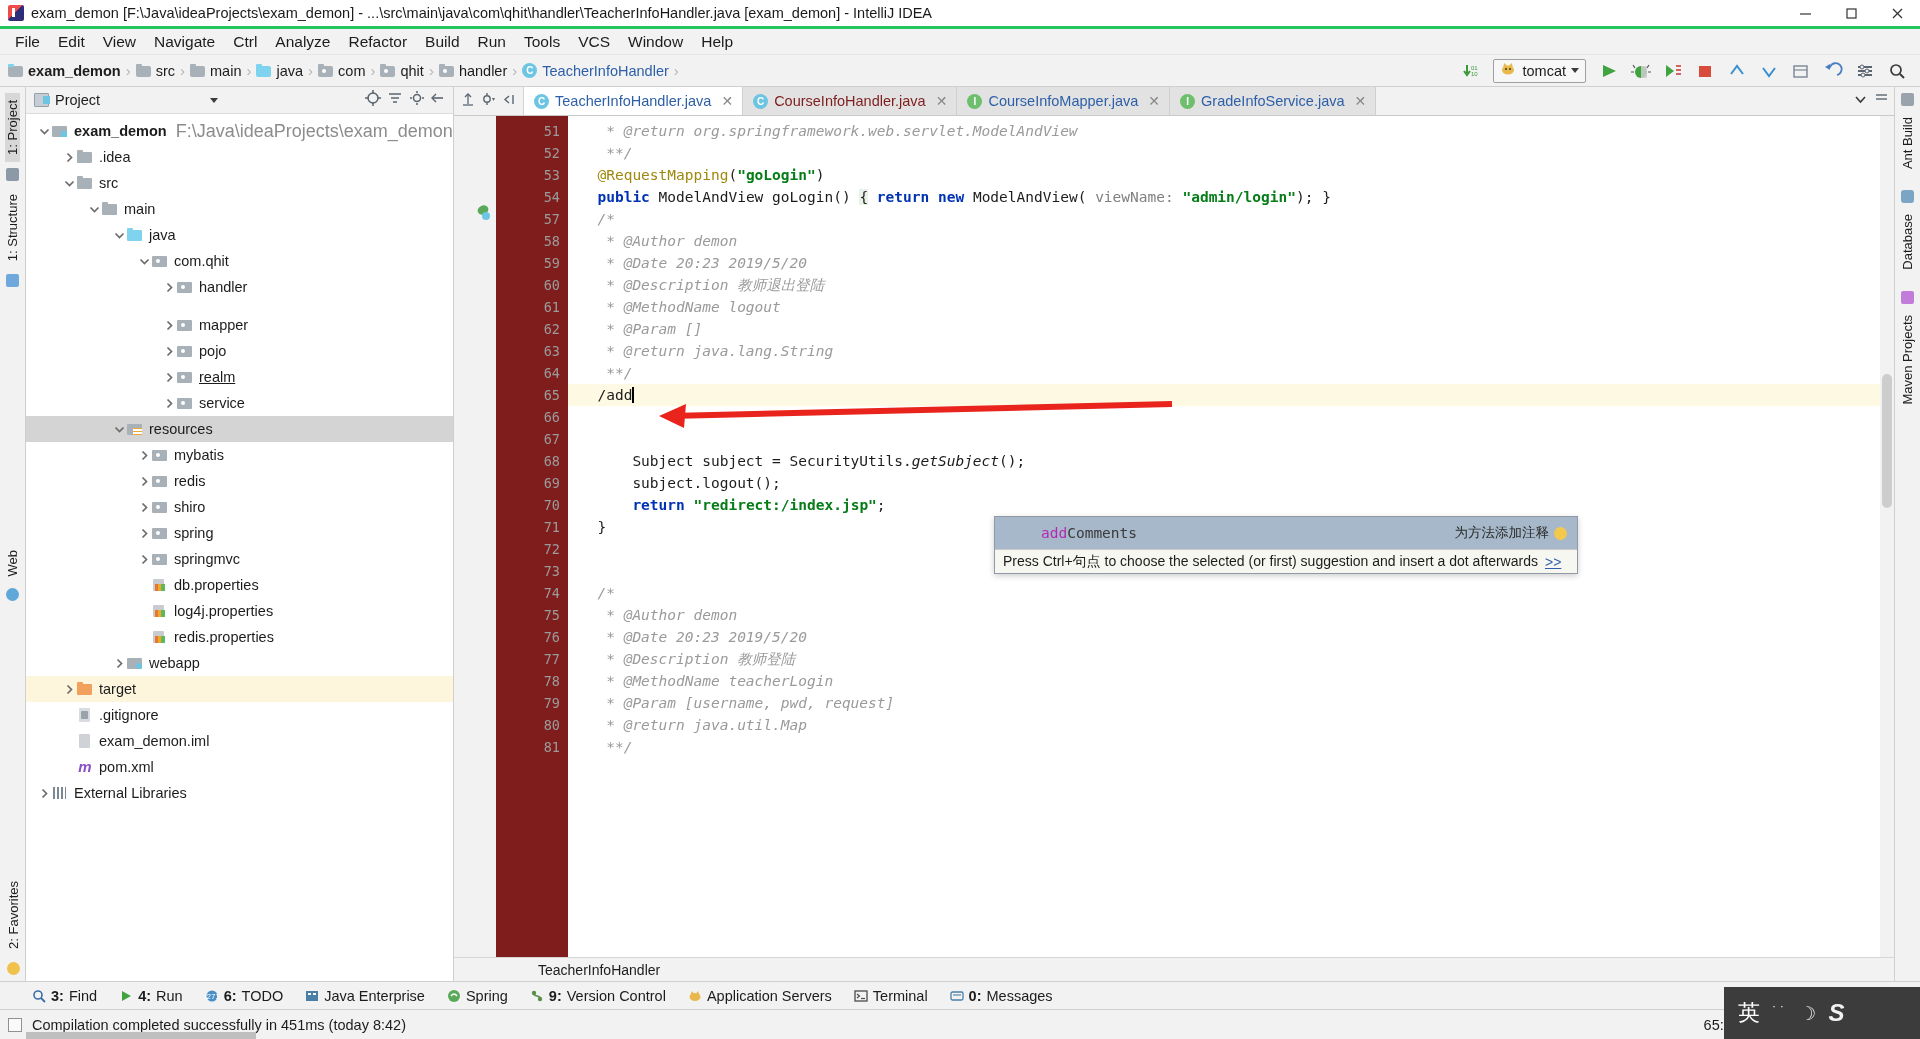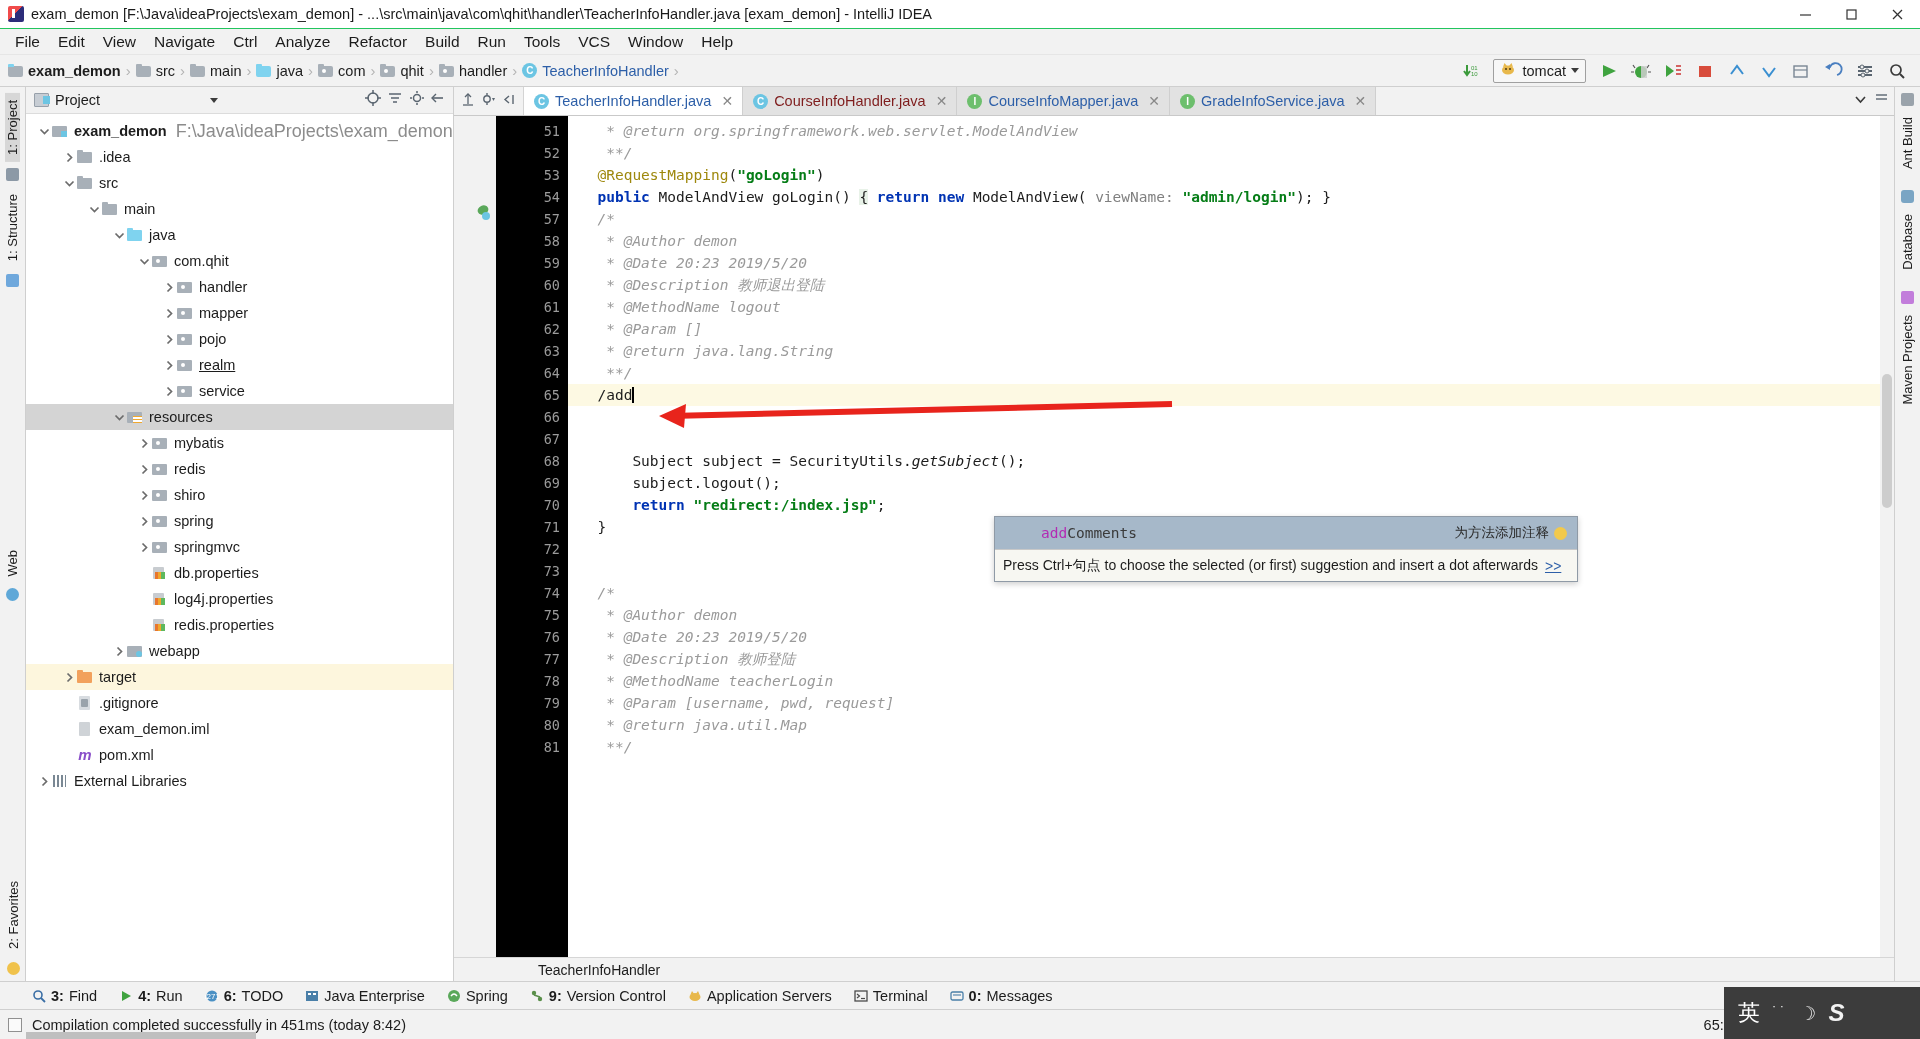--- a/index.html
+++ b/index.html
@@ -6,21 +6,21 @@
   html, body {
     width: 1920px; height: 1039px;
     font-family: "Liberation Sans", sans-serif;
     background: #f2f2f2; overflow: hidden;
   }
   .app { position: relative; width: 1920px; height: 1039px; display: flex; flex-direction: column; }
 
   
   .titlebar {
     height: 29px; background: #ffffff; display: flex; align-items: center;
-    border-bottom: 1px solid #22c55e; flex: 0 0 29px;
+    border-bottom: 3px solid #22c55e; flex: 0 0 29px;
   }
   .title-ico {
     width: 16px; height: 16px; margin: 0 7px 0 8px; flex: 0 0 16px;
     background: linear-gradient(135deg,#f04b4b 0%,#f04b4b 45%,#2d2d7a 45%,#2d2d7a 100%);
     border-radius: 2px; position: relative;
   }
   .title-ico::after {
     content:""; position:absolute; left:4px; top:3px; width:3px; height:9px;
     background:#fff;
   }
@@ -174,21 +174,21 @@
     width: 15px; height: 15px; border-radius: 50%; display: flex; align-items: center;
     justify-content: center; font-size: 10px; font-weight: bold; color: #fff; flex: 0 0 15px;
   }
   .tdot.c { background: #6cc5e3; }
   .tdot.i { background: #6dbf6d; }
   .tabs-right { margin-left: auto; display: flex; align-items: center; padding: 0 6px; gap: 8px; }
 
   .code-area { flex: 1; display: flex; position: relative; min-height: 0; overflow: hidden; }
   .gutter-icons { width: 42px; flex: 0 0 42px; background: #f2f2f2; }
   .gutter {
-    width: 72px; flex: 0 0 72px; background: #000000; text-align: right;
+    width: 72px; flex: 0 0 72px; background: #7f1d1d; text-align: right;
     font-family: "DejaVu Sans Mono", monospace; font-size: 13.5px; color: #9b9b9b;
     padding-top: 4px;
   }
   .code {
     flex: 1; padding-top: 4px; font-family: "DejaVu Sans Mono", monospace;
     font-size: 14.5px; color: #1c1c1c; position: relative; overflow: hidden;
   }
   .ln { height: 22px; line-height: 22px; padding-right: 8px; }
   .cl { height: 22px; line-height: 22px; padding-left: 12px; white-space: pre; }
   .cl.hl { background: #fdf9e3; }
@@ -207,21 +207,21 @@
   }
   .ac-row {
     height: 32px; display: flex; align-items: center; background: #a6b8c9;
     padding: 0 10px 0 46px; font-family: "DejaVu Sans Mono", monospace; font-size: 14.5px;
   }
   .ac-row .pfx { color: #b32bb3; }
   .ac-row .rest { color: #3a3a3a; }
   .ac-row .cn { margin-left: auto; font-family: "Liberation Sans", sans-serif; font-size: 13.5px; color: #2b2b2b; }
   .ac-bulb { width:13px; height:13px; border-radius:50%; background:#f2c94c; margin-left:5px; position:relative; }
   .ac-hint {
-    height: 32px; display: flex; align-items: center; padding: 0 8px;
+    height: 24px; display: flex; align-items: center; padding: 0 8px;
     background: #f7f7f2; font-size: 14px; color: #1c1c1c; white-space: nowrap;
     border-top: 1px solid #c8c8c8;
   }
   .ac-hint .more { color: #2d5fa8; margin-left: 7px; text-decoration: underline; }
 
   
   .arrow-svg { position: absolute; left: 0; top: 0; pointer-events: none; z-index: 60; }
 
   
   .marker-bar { width: 14px; flex: 0 0 14px; background: #f2f2f2; position: relative; }
@@ -563,21 +563,21 @@
           </div>
           <div class="row" style="padding-left: 135px;">
             <span class="arrow">
               <svg width="11" height="11">
                 <polyline points="3.5,1.5 7.5,5.5 3.5,9.5" fill="none" stroke="#6b6b6b" stroke-width="1.7"></polyline>
               </svg>
             </span>
             <span class="icn pk"></span>
             <span class="nm">handler</span>
           </div>
-          <div class="row" style="padding-left: 135px;">
+          <div class="row" style="padding-left: 135px; margin-top: 12px;">
             <span class="arrow">
               <svg width="11" height="11">
                 <polyline points="3.5,1.5 7.5,5.5 3.5,9.5" fill="none" stroke="#6b6b6b" stroke-width="1.7"></polyline>
               </svg>
             </span>
             <span class="icn pk"></span>
             <span class="nm">mapper</span>
           </div>
           <div class="row" style="padding-left: 135px;">
             <span class="arrow">

